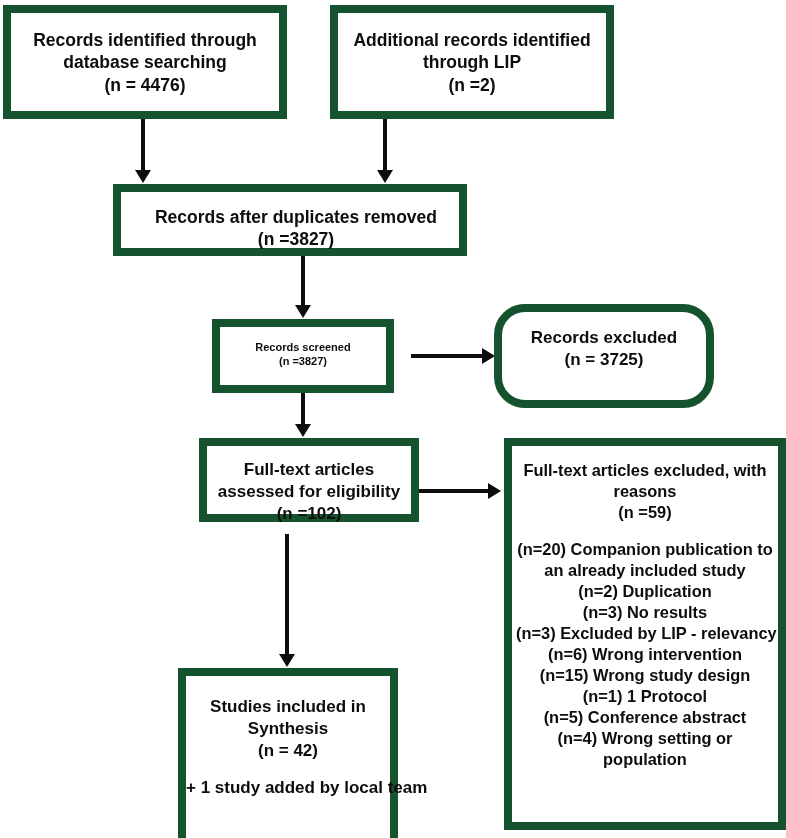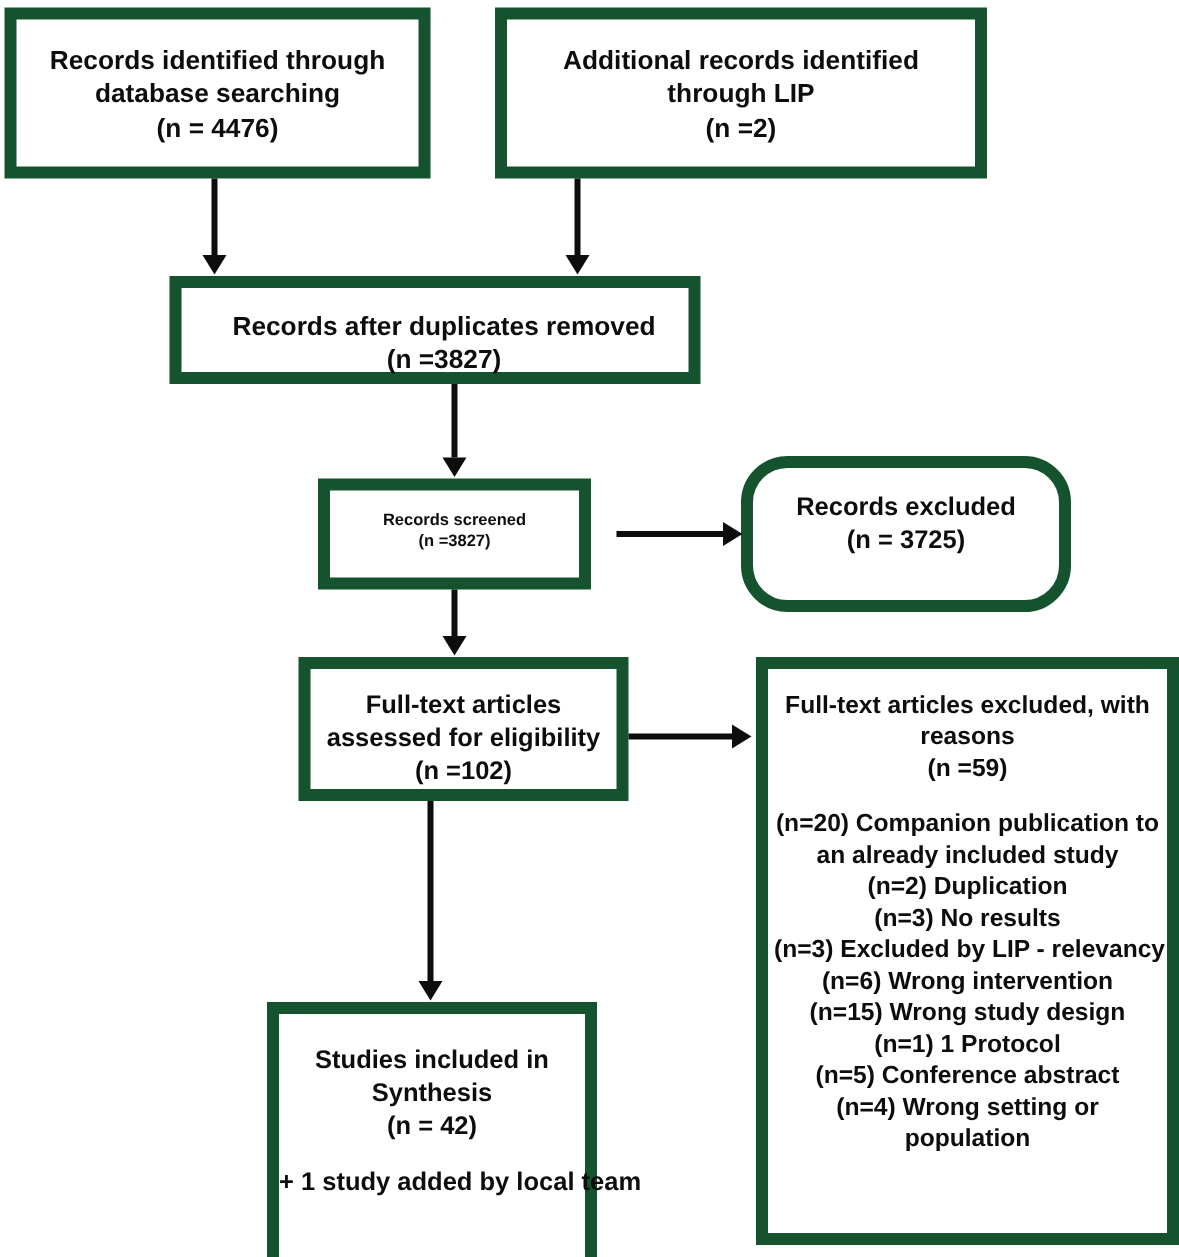--- a/index.html
+++ b/index.html
@@ -30,25 +30,25 @@
   }
   .node .line {
     display: block;
     width: 100%;
     white-space: nowrap;
   }
   .spacer { display: block; height: 0.95em; }
 
   
   #node-db-search      { left: 3px;   top: 5px;   width: 284px; height: 114px; font-size: 17.5px; padding-top: 16px; }
-  #node-lip            { left: 330px; top: 5px;   width: 328px; height: 114px; font-size: 17.5px; padding-top: 16px; }
+  #node-lip            { left: 330px; top: 5px;   width: 284px; height: 114px; font-size: 17.5px; padding-top: 16px; }
   #node-dupes-removed  { left: 113px; top: 184px; width: 354px; height: 72px;  font-size: 17.5px; padding-top: 14px; padding-left: 12px; }
   #node-screened       { left: 212px; top: 319px; width: 182px; height: 74px;  font-size: 11px;   padding-top: 13px; }
   #node-excluded       { left: 494px; top: 304px; width: 220px; height: 104px; font-size: 17px;   padding-top: 15px; border-radius: 31px; }
-  #node-fulltext       { left: 199px; top: 438px; width: 220px; height: 96px;  font-size: 17px;   padding-top: 13px; }
+  #node-fulltext       { left: 199px; top: 438px; width: 220px; height: 84px;  font-size: 17px;   padding-top: 13px; }
   #node-included       { left: 178px; top: 668px; width: 220px; height: 183px; font-size: 17px;   padding-top: 20px; }
   #node-reasons        { left: 504px; top: 438px; width: 282px; height: 392px; font-size: 16.4px; padding-top: 14px; padding-left: 4px; padding-right: 4px; }
 
   
   .conn {
     position: absolute;
     background: #0d0d0d;
   }
   .conn.v { width: 4px; }
   .conn.h { height: 4px; }

